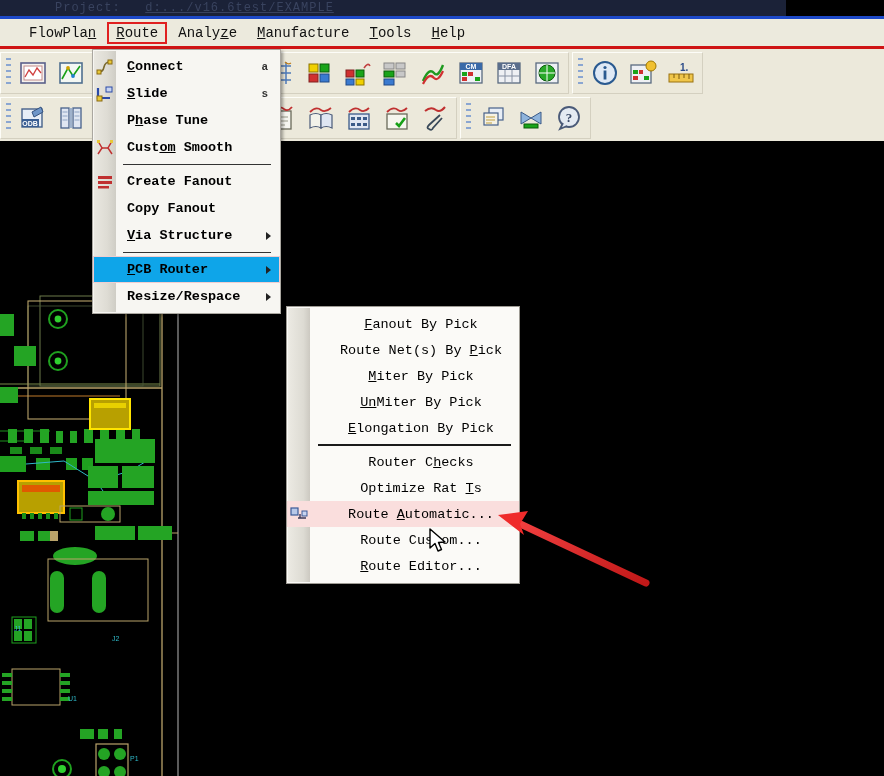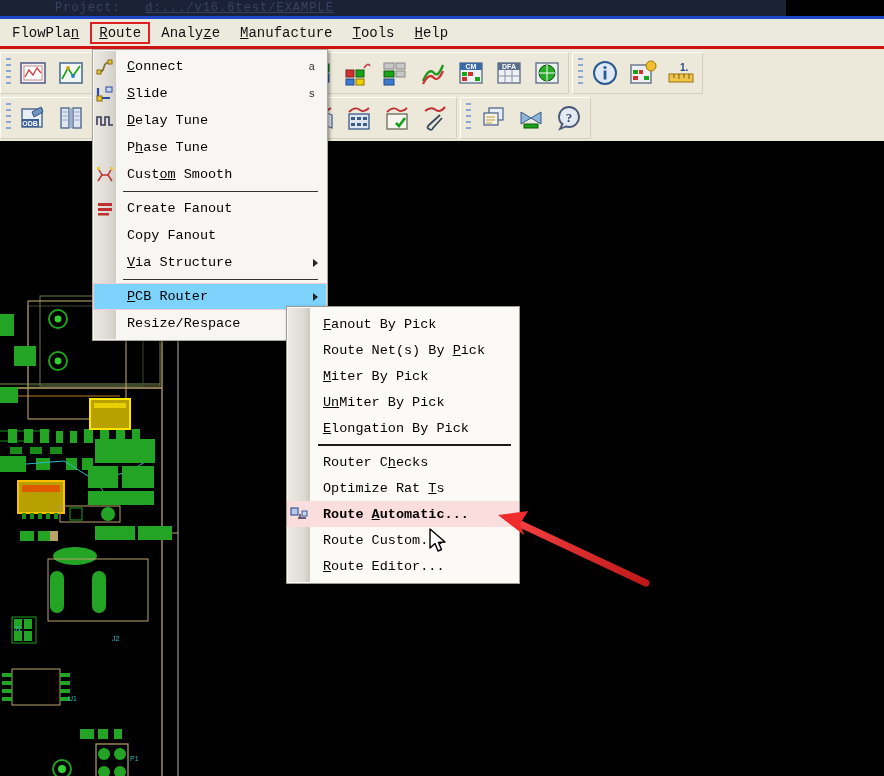--- a/index.html
+++ b/index.html
@@ -22,21 +22,21 @@
   .title-underline{ text-decoration:underline; }
   .title-blue-rule{
     position:absolute; left:0; top:16px; width:884px; height:3px;
     background:#1d49c8;
   }
 
   
   .menubar{
     position:absolute; left:0; top:19px; width:884px; height:28px;
     background:#eceadd; display:flex; align-items:center;
-    padding-left:3px;
+    padding-left:20px;
   }
   .menu-item{
     font-size:14px; color:#111; padding:2px 9px; margin-right:2px;
     white-space:nowrap; position:relative;
   }
   .menu-item.boxed{
     border:2px solid #e02020; padding:1px 7px;
   }
   .menu-item .mn{ text-decoration:underline; }
   .red-rule{
@@ -77,42 +77,43 @@
 
   
   .canvas{
     position:absolute; left:0; top:141px; width:884px; height:635px;
     background:#000; overflow:hidden;
   }
   .canvas svg{ display:block; }
 
   
   .dropdown{
-    position:absolute; left:92px; top:49px; width:236px;
+    position:absolute; left:92px; top:49px; width:189px;
     background:#f7f6f2;
     border:1px solid #aaa7a0;
     box-shadow:2px 2px 3px rgba(0,0,0,.35);
     padding:3px 0 3px 0;
+    font-weight:bold;
   }
   .dd-gutter{
     position:absolute; left:1px; top:1px; width:22px; bottom:1px;
     background:linear-gradient(to right,#e9e7e0 0%,#dedcd4 60%,#cfcdc5 100%);
   }
   .dd-item{
     position:relative; height:27px; display:flex; align-items:center;
     padding-left:34px; font-size:13.5px; color:#000; white-space:nowrap;
   }
   .dd-item .shortcut{
     position:absolute; right:12px; font-size:11px; color:#333;
   }
   .dd-item .arrow{
     position:absolute; right:9px; width:0;height:0;
     border-left:5px solid #222; border-top:4px solid transparent; border-bottom:4px solid transparent;
   }
-  .dd-item.hl{ background:#7dd3fc; }
+  .dd-item.hl{ background:#0ea5e9; }
   .dd-item.hl::after{
     content:""; position:absolute; left:0; right:0; top:0; bottom:0;
     border:1px solid #f0cdd0; pointer-events:none;
   }
   .dd-sep{ height:1px; background:#333; margin:3px 9px 3px 30px; }
   .dd-ico{ position:absolute; left:2px; width:20px; height:20px;
            display:flex;align-items:center;justify-content:center; }
   .mn{ text-decoration:underline; }
 
   
@@ -122,23 +123,23 @@
     border:1px solid #9e9b94;
     box-shadow:2px 2px 4px rgba(0,0,0,.45);
     padding:4px 0 4px 0;
   }
   .sub-gutter{
     position:absolute; left:1px; top:1px; width:22px; bottom:1px;
     background:linear-gradient(to right,#eceae3 0%,#dddbd3 70%,#ccc9c1 100%);
   }
   .sm-item{
     position:relative; height:26px; display:flex; align-items:center;
-    padding-left:36px; font-size:13.5px; color:#000; white-space:nowrap;
-  }
-  .sm-item.hl{ background:#fadedd;font-weight:bold; }
+    padding-left:36px; font-size:13.5px; color:#000; white-space:nowrap;justify-content:center;
+  }
+  .sm-item.hl{ background:#fadedd; }
   .sm-sep{ height:2px; background:#1a1a1a; margin:3px 8px 3px 31px; }
 
   
   .cursor{ position:absolute; left:429px; top:528px; }
 
   
   .ann-arrow{ position:absolute; left:480px; top:505px; pointer-events:none; }
 </style>
 </head>
 <body>
@@ -662,28 +663,20 @@
         <svg width="18" height="18" viewBox="0 0 18 18">
           <path d="M2 3 V13 H14" stroke="#2a4aa8" stroke-width="2.2" fill="none"></path>
           <rect x="10" y="2" width="6" height="5" fill="#c8d4f0" stroke="#2a4aa8"></rect>
           <rect x="1" y="11" width="5" height="5" fill="#e8c838" stroke="#8a6a10"></rect>
         </svg>
       </span>
       <span><span class="mn">S</span>lide</span>
       <span class="shortcut">s</span>
     </div>
 
-    <div class="dd-item">
-      <span class="dd-ico">
-        <svg width="18" height="18" viewBox="0 0 18 18">
-          <path d="M1 13 V5 H5 V13 H9 V5 H13 V13 H17" stroke="#3a3a5a" stroke-width="1.6" fill="none"></path>
-        </svg>
-      </span>
-      <span><span class="mn">D</span>elay Tune</span>
-    </div>
 
     <div class="dd-item">
       <span>P<span class="mn">h</span>ase Tune</span>
     </div>
 
     <div class="dd-item">
       <span class="dd-ico">
         <svg width="18" height="18" viewBox="0 0 18 18">
           <path d="M2 2 L6 9 L2 15 M16 2 L12 9 L16 15" stroke="#c03030" stroke-width="1.5" fill="none"></path>
           <path d="M6 9 H12" stroke="#c03030" stroke-width="1.5"></path>

